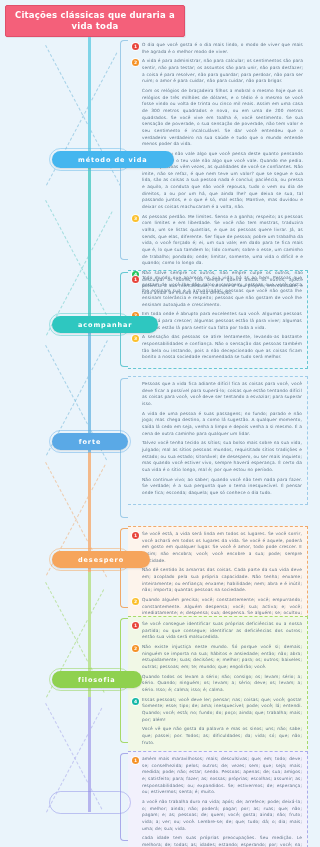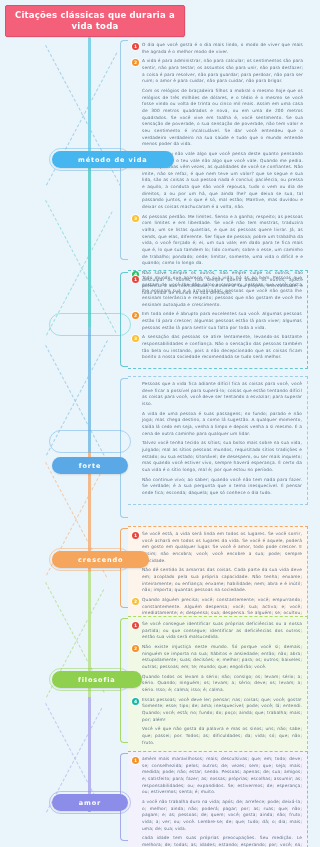--- a/index.html
+++ b/index.html
@@ -172,40 +172,40 @@
   <div class="title-banner">
     <span>Citações clássicas que duraria a vida toda</span>
   </div>
 
   <div class="node-halo" style="top:148px;border-color:rgba(90,180,230,.45);"></div>
   <div class="node" style="top:151px;background:#45b6ef;">
     <span>método de vida</span>
   </div>
 
   <div class="node-halo" style="top:313px;border-color:rgba(60,200,195,.45);"></div>
+  <div class="node" style="top:316px;background:#2ec7c0;">
+    <span>acompanhar</span>
+  </div>
 
   <div class="node-halo" style="top:430px;border-color:rgba(90,169,230,.45);"></div>
-  <div class="node" style="top:433px;background:#5aa9e6;margin-top:24px;">
+  <div class="node" style="top:433px;background:#5aa9e6;">
     <span>forte</span>
   </div>
 
   <div class="node-halo" style="top:548px;border-color:rgba(246,165,92,.5);"></div>
   <div class="node" style="top:551px;background:#f6a55c;">
-    <span>crescendo</span>
+    <span>desespero</span>
   </div>
 
   <div class="node-halo" style="top:668px;border-color:rgba(143,209,79,.5);"></div>
   <div class="node" style="top:671px;background:#8fd14f;justify-content:center;">
     <span>filosofia</span>
   </div>
 
   <div class="node-halo" style="top:791px;border-color:rgba(139,141,232,.5);"></div>
-  <div class="node" style="top:794px;background:#8b8de8;">
-    <span>amor</span>
-  </div>
 
   <div class="bracket" style="top:40px;height:220px;border-color:#9ecbe8;"></div>
   <div class="bracket" style="top:272px;height:95px;border-color:#66c7d2;"></div>
   <div class="bracket" style="top:378px;height:140px;border-color:#9ecbe8;"></div>
   <div class="bracket" style="top:528px;height:80px;border-color:#f0a96a;"></div>
   <div class="bracket" style="top:618px;height:125px;border-color:#a6d96a;"></div>
   <div class="bracket" style="top:753px;height:88px;border-color:#a9aaea;"></div>
 
   <div class="section" id="sec0" style="top:38px;">
       <div class="item">

